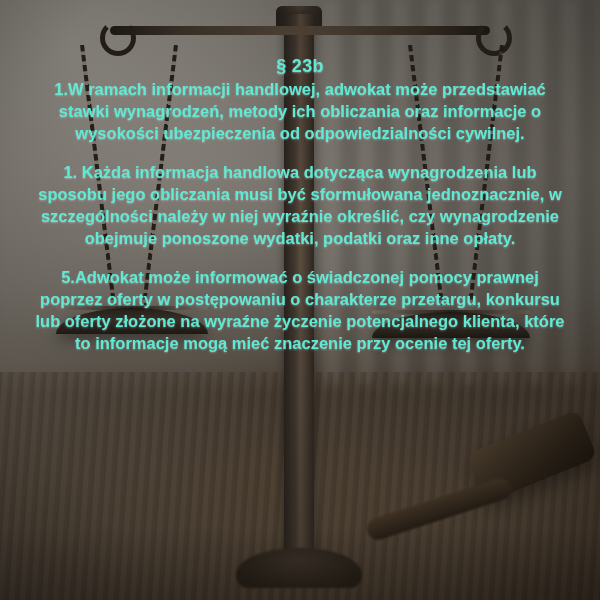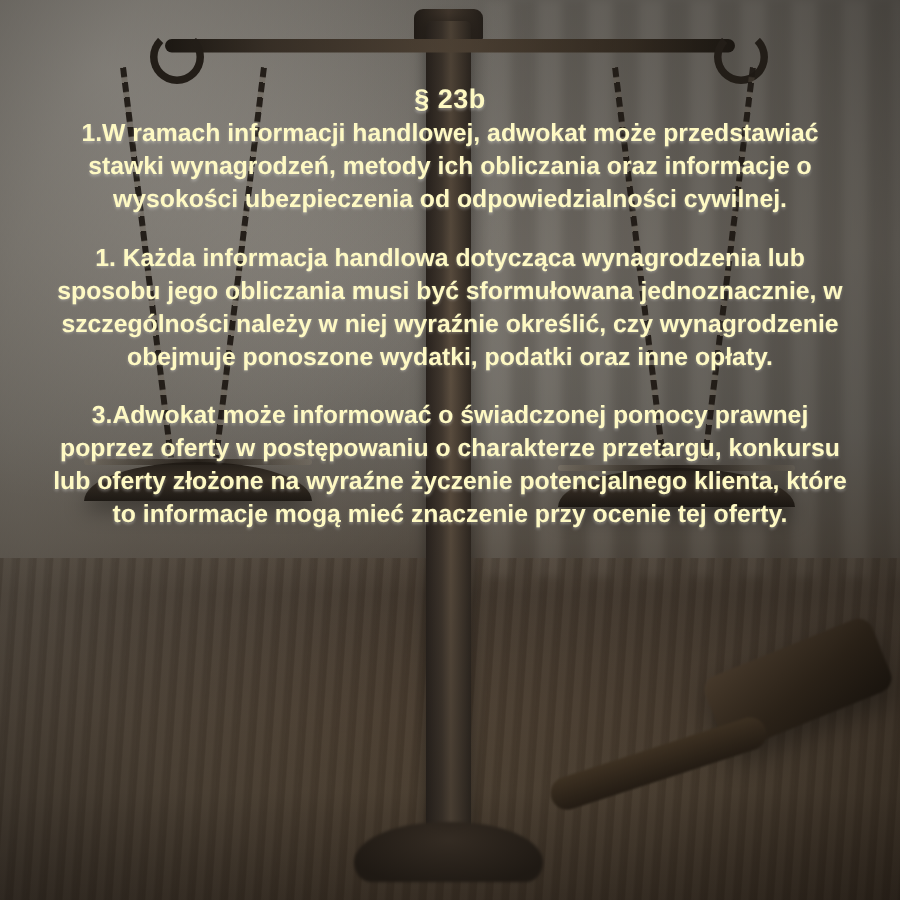--- a/index.html
+++ b/index.html
@@ -197,21 +197,21 @@
       radial-gradient(ellipse at 50% 42%, rgba(25,22,18,0.20) 0%, rgba(25,22,18,0.48) 70%, rgba(15,12,9,0.62) 100%);
   }
 
   
   .text-layer {
     position: absolute;
     inset: 0;
     padding: 56px 26px 0 26px;
     box-sizing: border-box;
     text-align: center;
-    color: #fef9c3;
+    color: #5eead4;
   }
   .heading {
     font-size: 18px;
     font-weight: bold;
     letter-spacing: .3px;
     margin: 0 0 2px 0;
     text-shadow: 0 1px 2px rgba(255,255,255,0.35);
   }
   .para {
     font-size: 16.5px;
@@ -258,16 +258,16 @@
   <div class="gavel-handle"></div>
 
   <div class="scrim"></div>
 
   <div class="text-layer">
     <p class="heading">§ 23b</p>
     <p class="para">1.W ramach informacji handlowej, adwokat może przedstawiać stawki wynagrodzeń, metody ich obliczania oraz informacje o wysokości ubezpieczenia od odpowiedzialności cywilnej.</p>
     <div class="gap"></div>
     <p class="para">1.   Każda informacja handlowa dotycząca wynagrodzenia lub sposobu jego obliczania musi być sformułowana jednoznacznie, w szczególności należy w niej wyraźnie określić, czy wynagrodzenie obejmuje ponoszone wydatki, podatki oraz inne opłaty.</p>
     <div class="gap"></div>
-    <p class="para">3.Adwokat może informować o świadczonej pomocy prawnej poprzez oferty w postępowaniu o charakterze przetargu, konkursu lub oferty złożone na wyraźne życzenie potencjalnego klienta, które to informacje mogą mieć znaczenie przy ocenie tej oferty.</p>
+    <p class="para">5.Adwokat może informować o świadczonej pomocy prawnej poprzez oferty w postępowaniu o charakterze przetargu, konkursu lub oferty złożone na wyraźne życzenie potencjalnego klienta, które to informacje mogą mieć znaczenie przy ocenie tej oferty.</p>
   </div>
 
 </div>
 
 </body></html>

